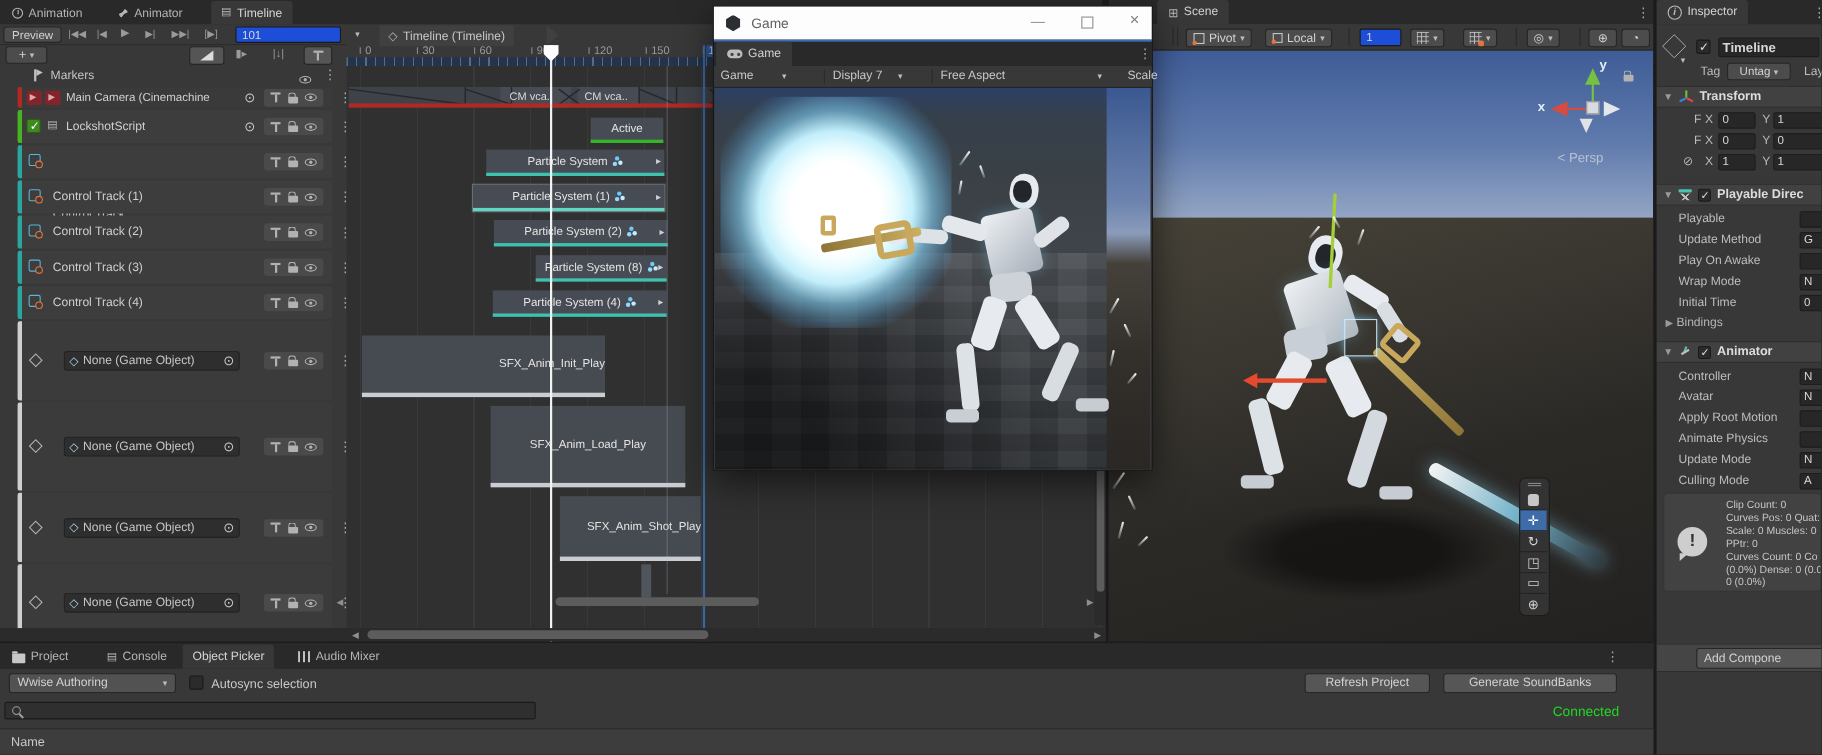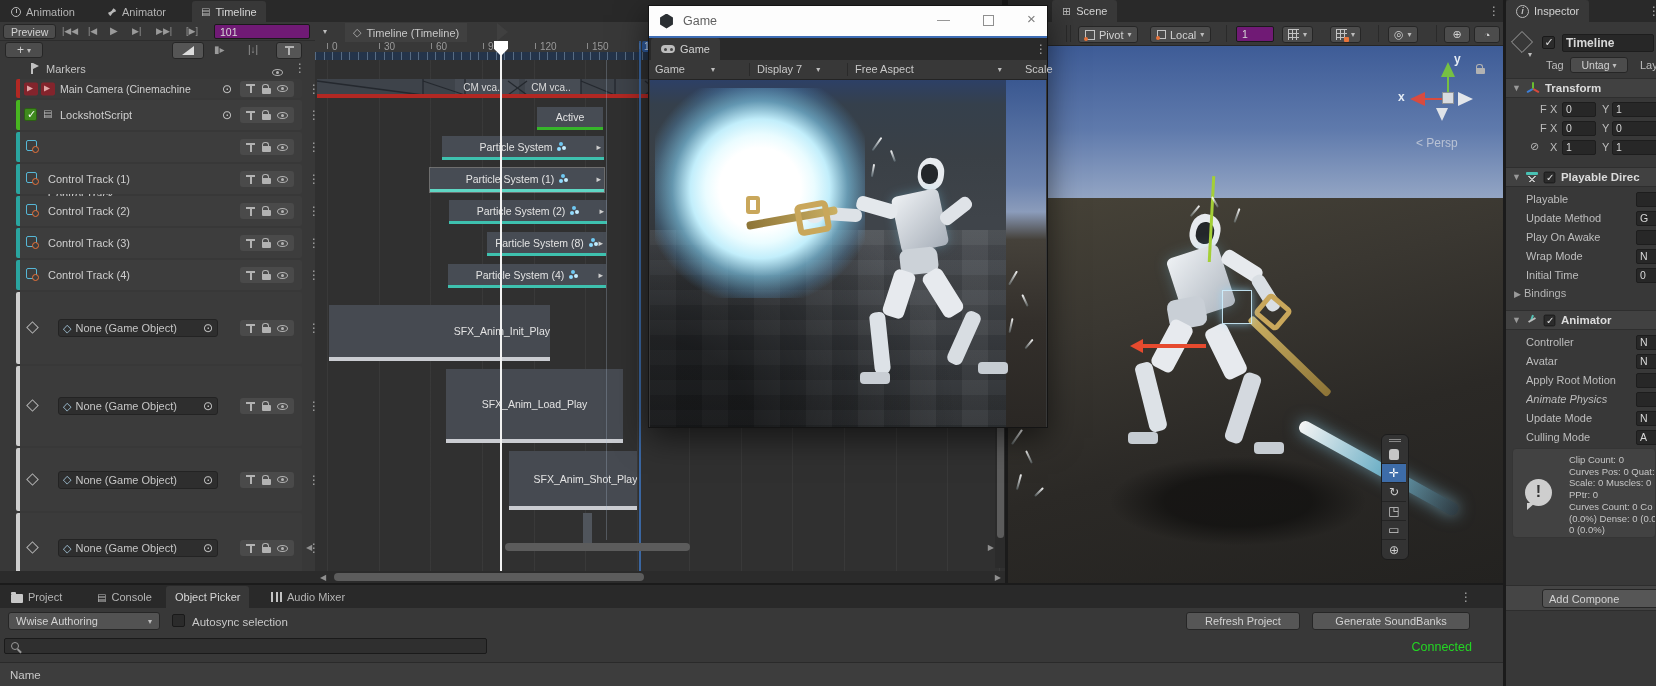--- a/index.html
+++ b/index.html
@@ -4,21 +4,21 @@
 <style>
 *{box-sizing:border-box;margin:0;padding:0}
 html,body{width:1656px;height:686px;overflow:hidden}
 body{position:relative;background:#1b1b1b;font-family:"Liberation Sans","DejaVu Sans",sans-serif;color:#c8c8c8;font-size:11px;-webkit-font-smoothing:antialiased}
 .abs{position:absolute}
 .panel{position:absolute;background:#383838}
 .strip{position:absolute;left:0;right:0;background:#292929}
 .tab{position:absolute;top:1px;height:21px;display:flex;align-items:center;gap:5px;padding:0 9px;color:#b4b4b4;border-radius:3px 3px 0 0;white-space:nowrap}
 .tab.active{background:#383838;color:#d6d6d6}
 .btn{background:#4c4c4c;border:1px solid #262626;border-radius:3px;color:#d2d2d2;display:flex;align-items:center;justify-content:center;white-space:nowrap}
-.field{background:#701a75;border:1px solid #1a1a1a;border-radius:2px;color:#d8d8d8}
+.field{background:#1d4ed8;border:1px solid #1a1a1a;border-radius:2px;color:#d8d8d8}
 .kebab{color:#a8a8a8;font-size:12px;line-height:10px;text-align:center;width:8px}
 .dim{color:#9a9a9a}
 .sep{position:absolute;width:1px;background:#2a2a2a;top:3px;bottom:3px}
 .caret{font-size:8px;color:#bdbdbd}
 
 .trow{position:absolute;left:16px;width:286px;background:#3d3d3d;border-radius:2px}
 .tbar{position:absolute;left:0;top:0;bottom:0;width:4px;border-radius:2px 0 0 2px}
 .tlabel{position:absolute;left:44px;top:50%;transform:translateY(-50%);color:#cfcfcf;white-space:nowrap;overflow:hidden;max-width:150px}
 .tgroup{position:absolute;left:224px;width:54px;height:16px;top:50%;transform:translateY(-50%);background:#4a4a4a;border-radius:3px;display:flex;align-items:center;justify-content:space-evenly}
 .pick{position:absolute;left:204px;top:50%;transform:translateY(-50%);width:14px;color:#c8c8c8;font-size:12px;text-align:center}
@@ -621,21 +621,21 @@
       </div>
       <div style="position: absolute; left: 0px; top: 353px; width: 153px; height: 17px;">
         <span class="ilabel" style="left: 20px; top: 2px; max-width: 104px; overflow: hidden;">Avatar</span>
         <div class="ifield" style="left: 130px; top: 1px; width: 26px;">N</div>
       </div>
       <div style="position: absolute; left: 0px; top: 372px; width: 153px; height: 17px;">
         <span class="ilabel" style="left: 20px; top: 2px; max-width: 104px; overflow: hidden;">Apply Root Motion</span>
         <div class="ifield" style="left: 130px; top: 1px; width: 26px;"></div>
       </div>
       <div style="position: absolute; left: 0px; top: 391px; width: 153px; height: 17px;">
-        <span class="ilabel" style="left: 20px; top: 2px; max-width: 104px; overflow: hidden; font-style: italic;">Animate Physics</span>
+        <span class="ilabel" style="left: 20px; top: 2px; max-width: 104px; overflow: hidden;">Animate Physics</span>
         <div class="ifield" style="left: 130px; top: 1px; width: 26px;"></div>
       </div>
       <div style="position: absolute; left: 0px; top: 410px; width: 153px; height: 17px;">
         <span class="ilabel" style="left: 20px; top: 2px; max-width: 104px; overflow: hidden;">Update Mode</span>
         <div class="ifield" style="left: 130px; top: 1px; width: 26px;">N</div>
       </div>
       <div style="position: absolute; left: 0px; top: 429px; width: 153px; height: 17px;">
         <span class="ilabel" style="left: 20px; top: 2px; max-width: 104px; overflow: hidden;">Culling Mode</span>
         <div class="ifield" style="left: 130px; top: 1px; width: 26px;">A</div>
       </div>

